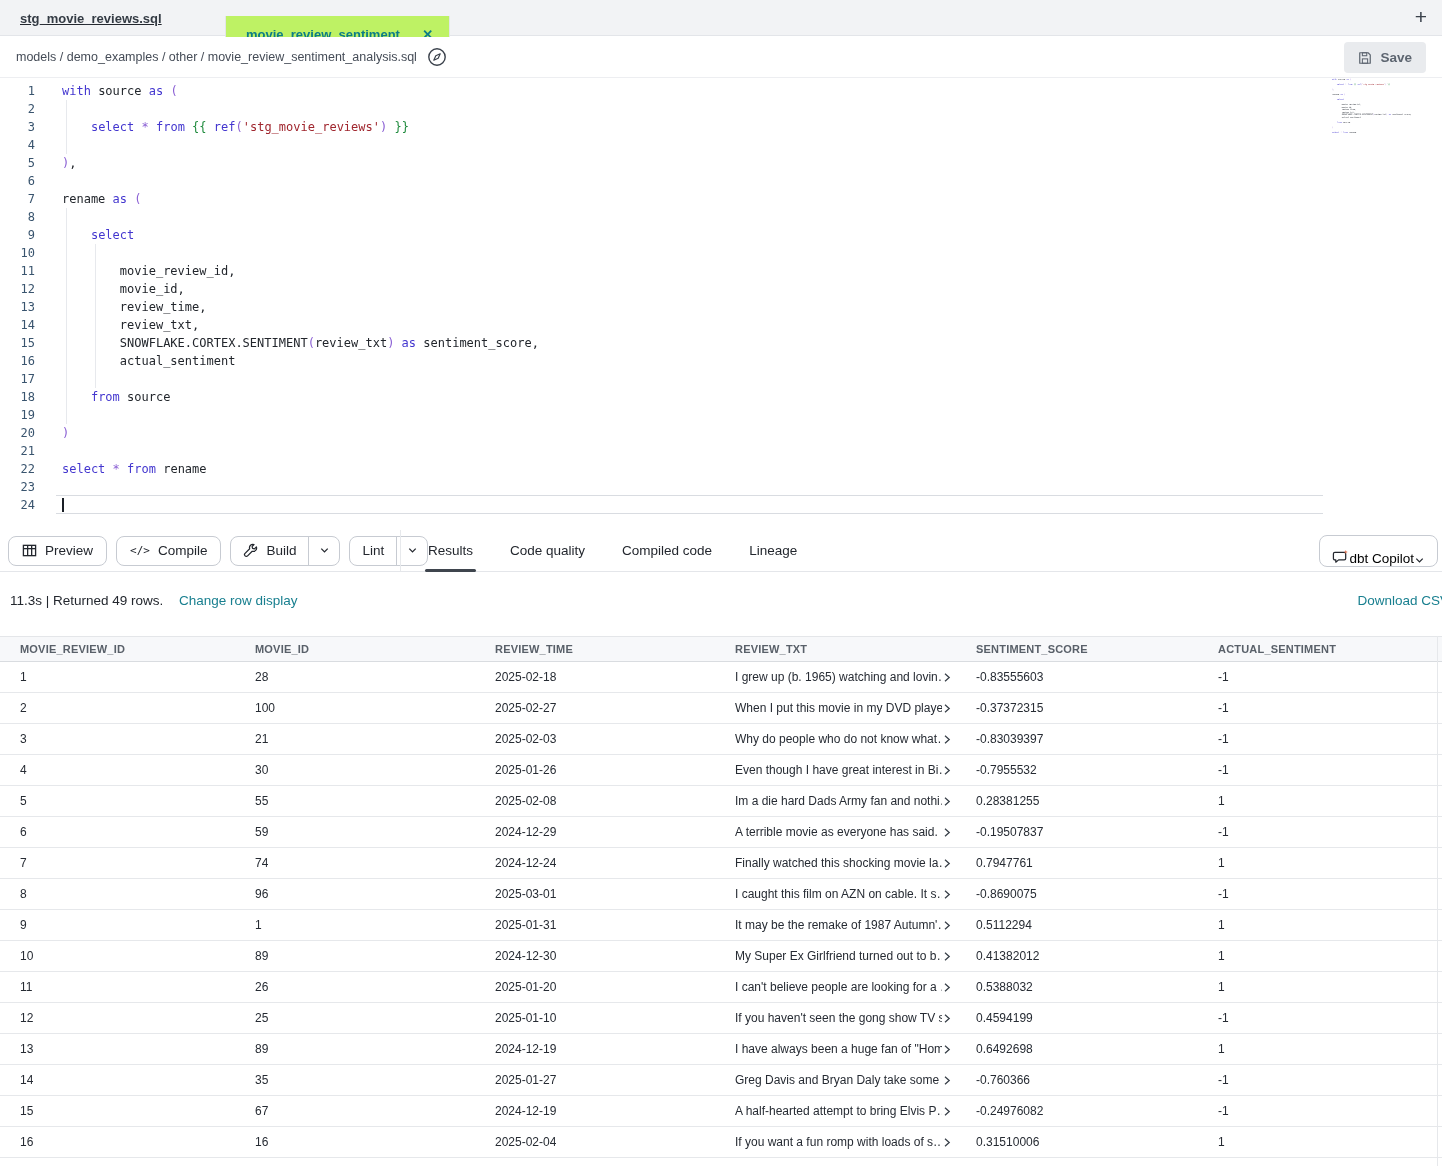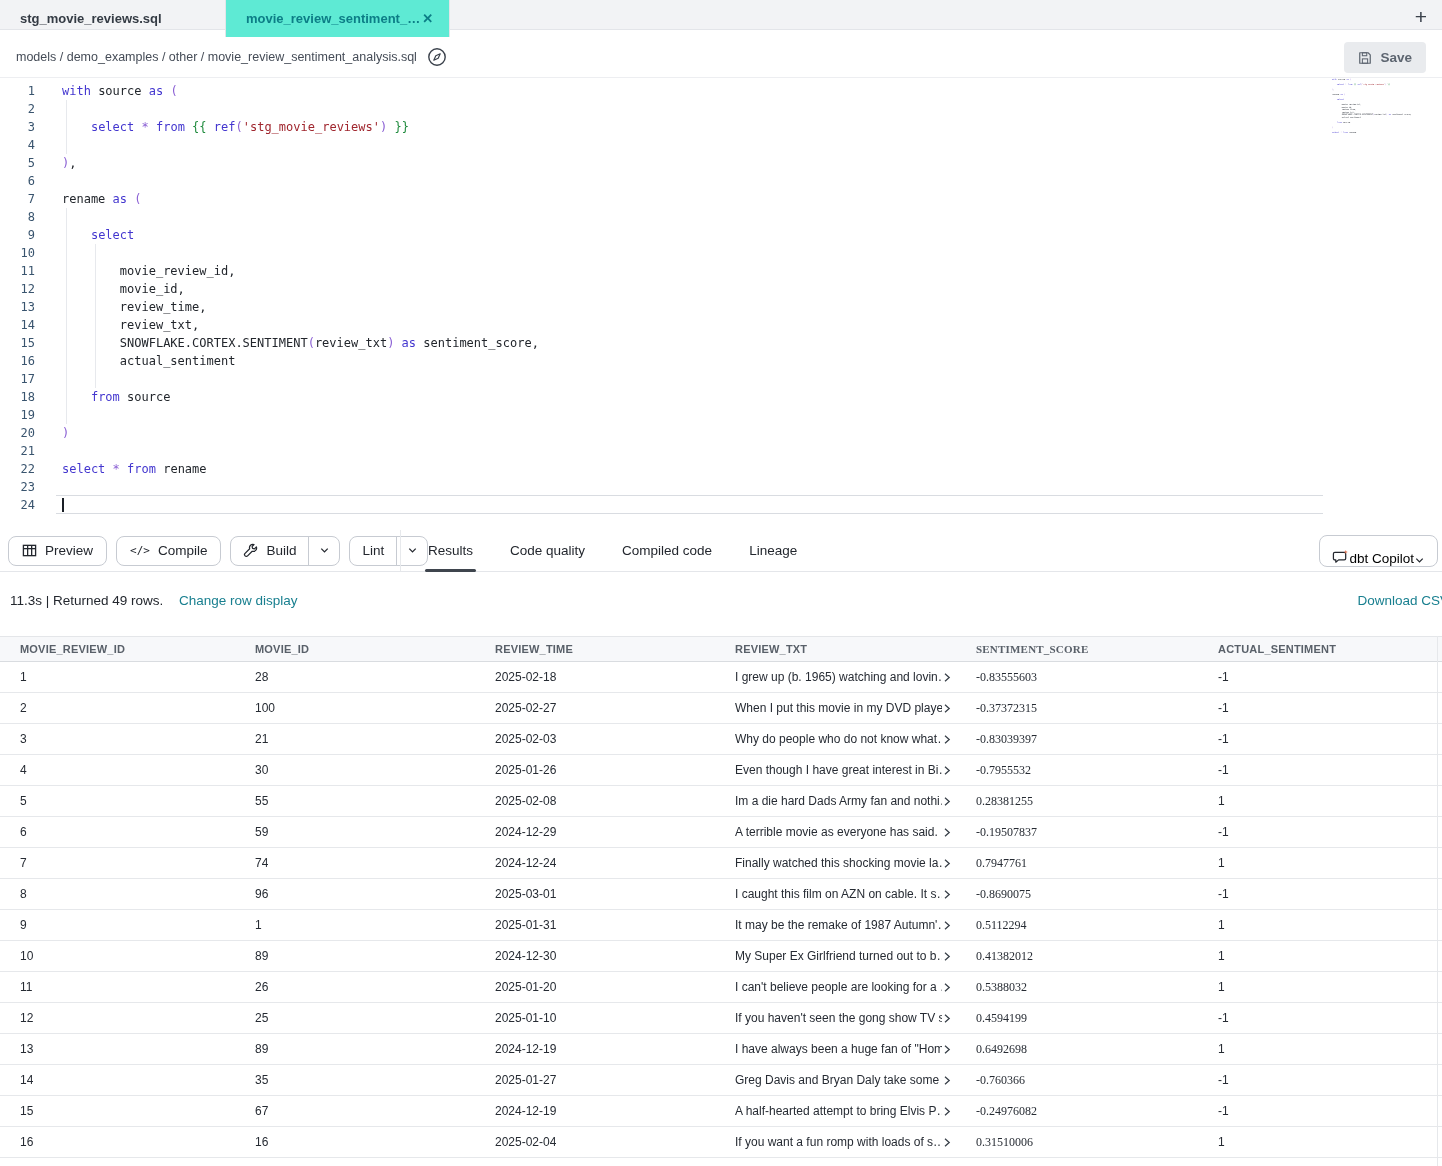--- a/index.html
+++ b/index.html
@@ -3,26 +3,26 @@
 <meta charset="utf-8">
 <style>
   * { box-sizing: border-box; }
   html,body { margin:0; padding:0; }
   body {
     width:1442px; height:1166px; overflow:hidden; position:relative;
     background:#fff; font-family:"Liberation Sans", sans-serif; color:#23272e;
   }
 
   
-  .tabbar { position:absolute; top:0; left:0; right:0; height:30px; background:#f2f3f5;
-            border-bottom:1px solid #e3e5e9; display:flex; }
+  .tabbar { position:absolute; top:0; left:0; right:0; height:36px; background:#f2f3f5;
+            border-bottom:1px solid #e3e5e9; display:flex;text-decoration:underline; }
   .tab { width:225px; height:36px; display:flex; align-items:center; padding:0 14px 0 20px;
          font-size:13px; font-weight:700; color:#343b44; cursor:pointer; }
-  .tab.active { background:#5eead4; color:#0c7d86; height:37px;
-                border-left:1px solid #e3e5e9; border-right:1px solid #e3e5e9; }
+  .tab.active { background:#bef264; color:#0c7d86; height:37px;
+                border-left:1px solid #e3e5e9; border-right:1px solid #e3e5e9;margin-top:16px; }
   .tab .close { margin-left:auto; font-size:13px; color:#0c7d86; padding:2px 2px; }
   .newtab { position:absolute; right:8px; top:4px; width:26px; height:26px; display:flex;
             align-items:center; justify-content:center; font-size:21px; color:#3a414b; font-weight:400; }
 
   
   .crumbbar { position:absolute; top:37px; left:0; right:0; height:41px; background:#fff;
               border-bottom:1px solid #edeef1; display:flex; align-items:center; padding:0 16px; }
   .crumb { font-size:12.5px; color:#454c57; }
   .docsicon { margin-left:10px; display:flex; }
   .savebtn { position:absolute; right:16px; top:5px; height:31px; background:#e9ebee; border-radius:4px;
@@ -76,21 +76,21 @@
   .link-download { position:absolute; right:-7px; top:21px; }
 
   
   .rtable { position:absolute; top:636px; left:0; right:0; bottom:0; overflow:hidden; background:#fff; }
   .thead { display:flex; height:26px; background:#f7f8fa; border-top:1px solid #e4e6e9;
            border-bottom:1px solid #d9dce0; align-items:center; }
   .th { font-size:11px; font-weight:700; color:#596069; letter-spacing:.2px; padding-left:15px; }
   .trow { display:flex; height:31px; border-bottom:1px solid #e6e8eb; align-items:center; background:#fff; }
   .td { font-size:12px; color:#262b33; padding-left:15px; display:flex; align-items:center; overflow:hidden; height:100%; }
   .c0 { width:240px;padding-left:20px; } .c1 { width:240px; } .c2 { width:240px; }
-  .c3 { width:241px; } .c4 { width:242px;font-family:Liberation Serif, serif; } .c5 { width:239px; }
+  .c3 { width:241px; } .c4 { width:242px; } .c5 { width:239px; }
   .cellText { white-space:nowrap; overflow:hidden; }
   .expand { margin-left:auto; margin-right:9px; flex-shrink:0; display:flex; cursor:pointer; }
   .table-right-line { position:absolute; right:4px; top:636px; bottom:0; width:1px; background:#e6e8eb; }
 </style>
 </head>
 <body>
 
 <div class="tabbar">
   <div class="tab">
     <span>stg_movie_reviews.sql</span>

